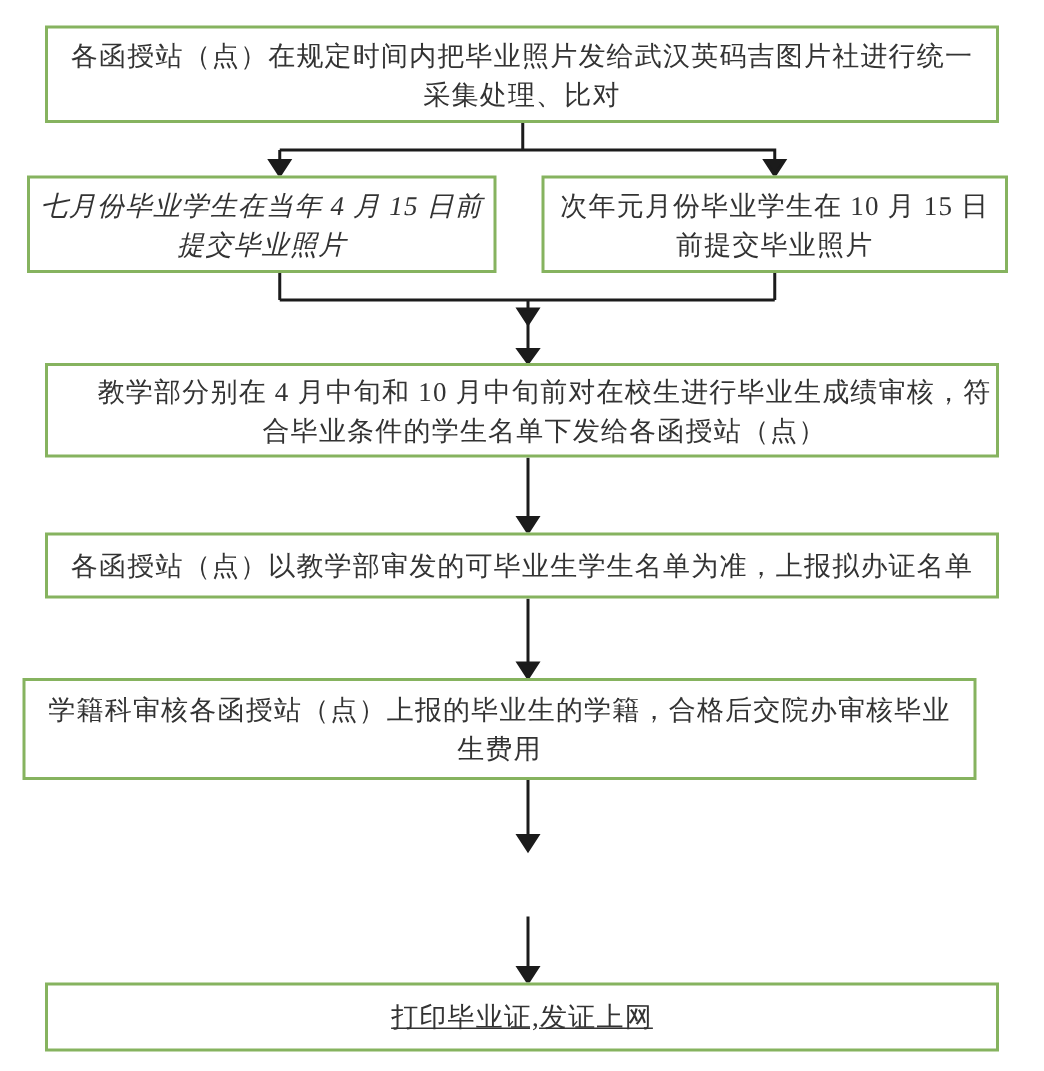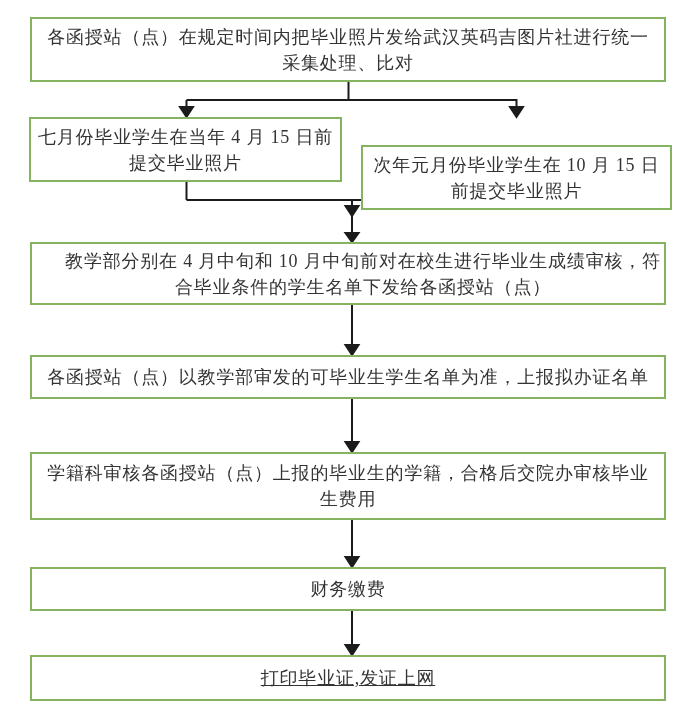--- a/index.html
+++ b/index.html
@@ -28,25 +28,25 @@
     line-height: 26px;
     letter-spacing: 0.8px;
     text-align: center;
     white-space: pre-line;
     display: flex;
     align-items: center;
     justify-content: center;
     z-index: 1;
   }
   .n1  { left: 30px;  top: 17px;  width: 636px; height: 65px; }
-  .n2a { left: 29px;  top: 117px; width: 313px; height: 65px; }
-  .n2b { left: 361px; top: 117px; width: 311px; height: 65px; margin-top: 28px; }
+  .n2a { left: 18px;  top: 117px; width: 313px; height: 65px; font-style: italic; }
+  .n2b { left: 361px; top: 117px; width: 311px; height: 65px; }
   .n3  { left: 30px;  top: 242px; width: 636px; height: 63px; padding-left: 30px; }
   .n4  { left: 30px;  top: 355px; width: 636px; height: 44px; }
-  .n5  { left: 30px;  top: 452px; width: 636px; height: 68px; text-align: center; }
+  .n5  { left: 15px;  top: 452px; width: 636px; height: 68px; text-align: center; }
   .n6  { left: 30px;  top: 567px; width: 636px; height: 44px; }
   .n7  { left: 30px;  top: 655px; width: 636px; height: 46px; text-decoration: underline; }
 </style>
 </head>
 <body>
 
 <div class="canvas">
 
   <svg class="connectors" viewBox="0 0 696 714" xmlns="http://www.w3.org/2000/svg">
     <g stroke="#1b1b1b" stroke-width="2" fill="#1b1b1b">
@@ -89,16 +89,15 @@
 采集处理、比对</div>
   <div class="node n2a">七月份毕业学生在当年 4 月 15 日前
 提交毕业照片</div>
   <div class="node n2b">次年元月份毕业学生在 10 月 15 日
 前提交毕业照片</div>
   <div class="node n3">教学部分别在 4 月中旬和 10 月中旬前对在校生进行毕业生成绩审核，符
 合毕业条件的学生名单下发给各函授站（点）</div>
   <div class="node n4">各函授站（点）以教学部审发的可毕业生学生名单为准，上报拟办证名单</div>
   <div class="node n5">学籍科审核各函授站（点）上报的毕业生的学籍，合格后交院办审核毕业
 生费用</div>
-  <div class="node n6">财务缴费</div>
   <div class="node n7">打印毕业证,发证上网</div>
 
 </div>
 
 </body></html>

